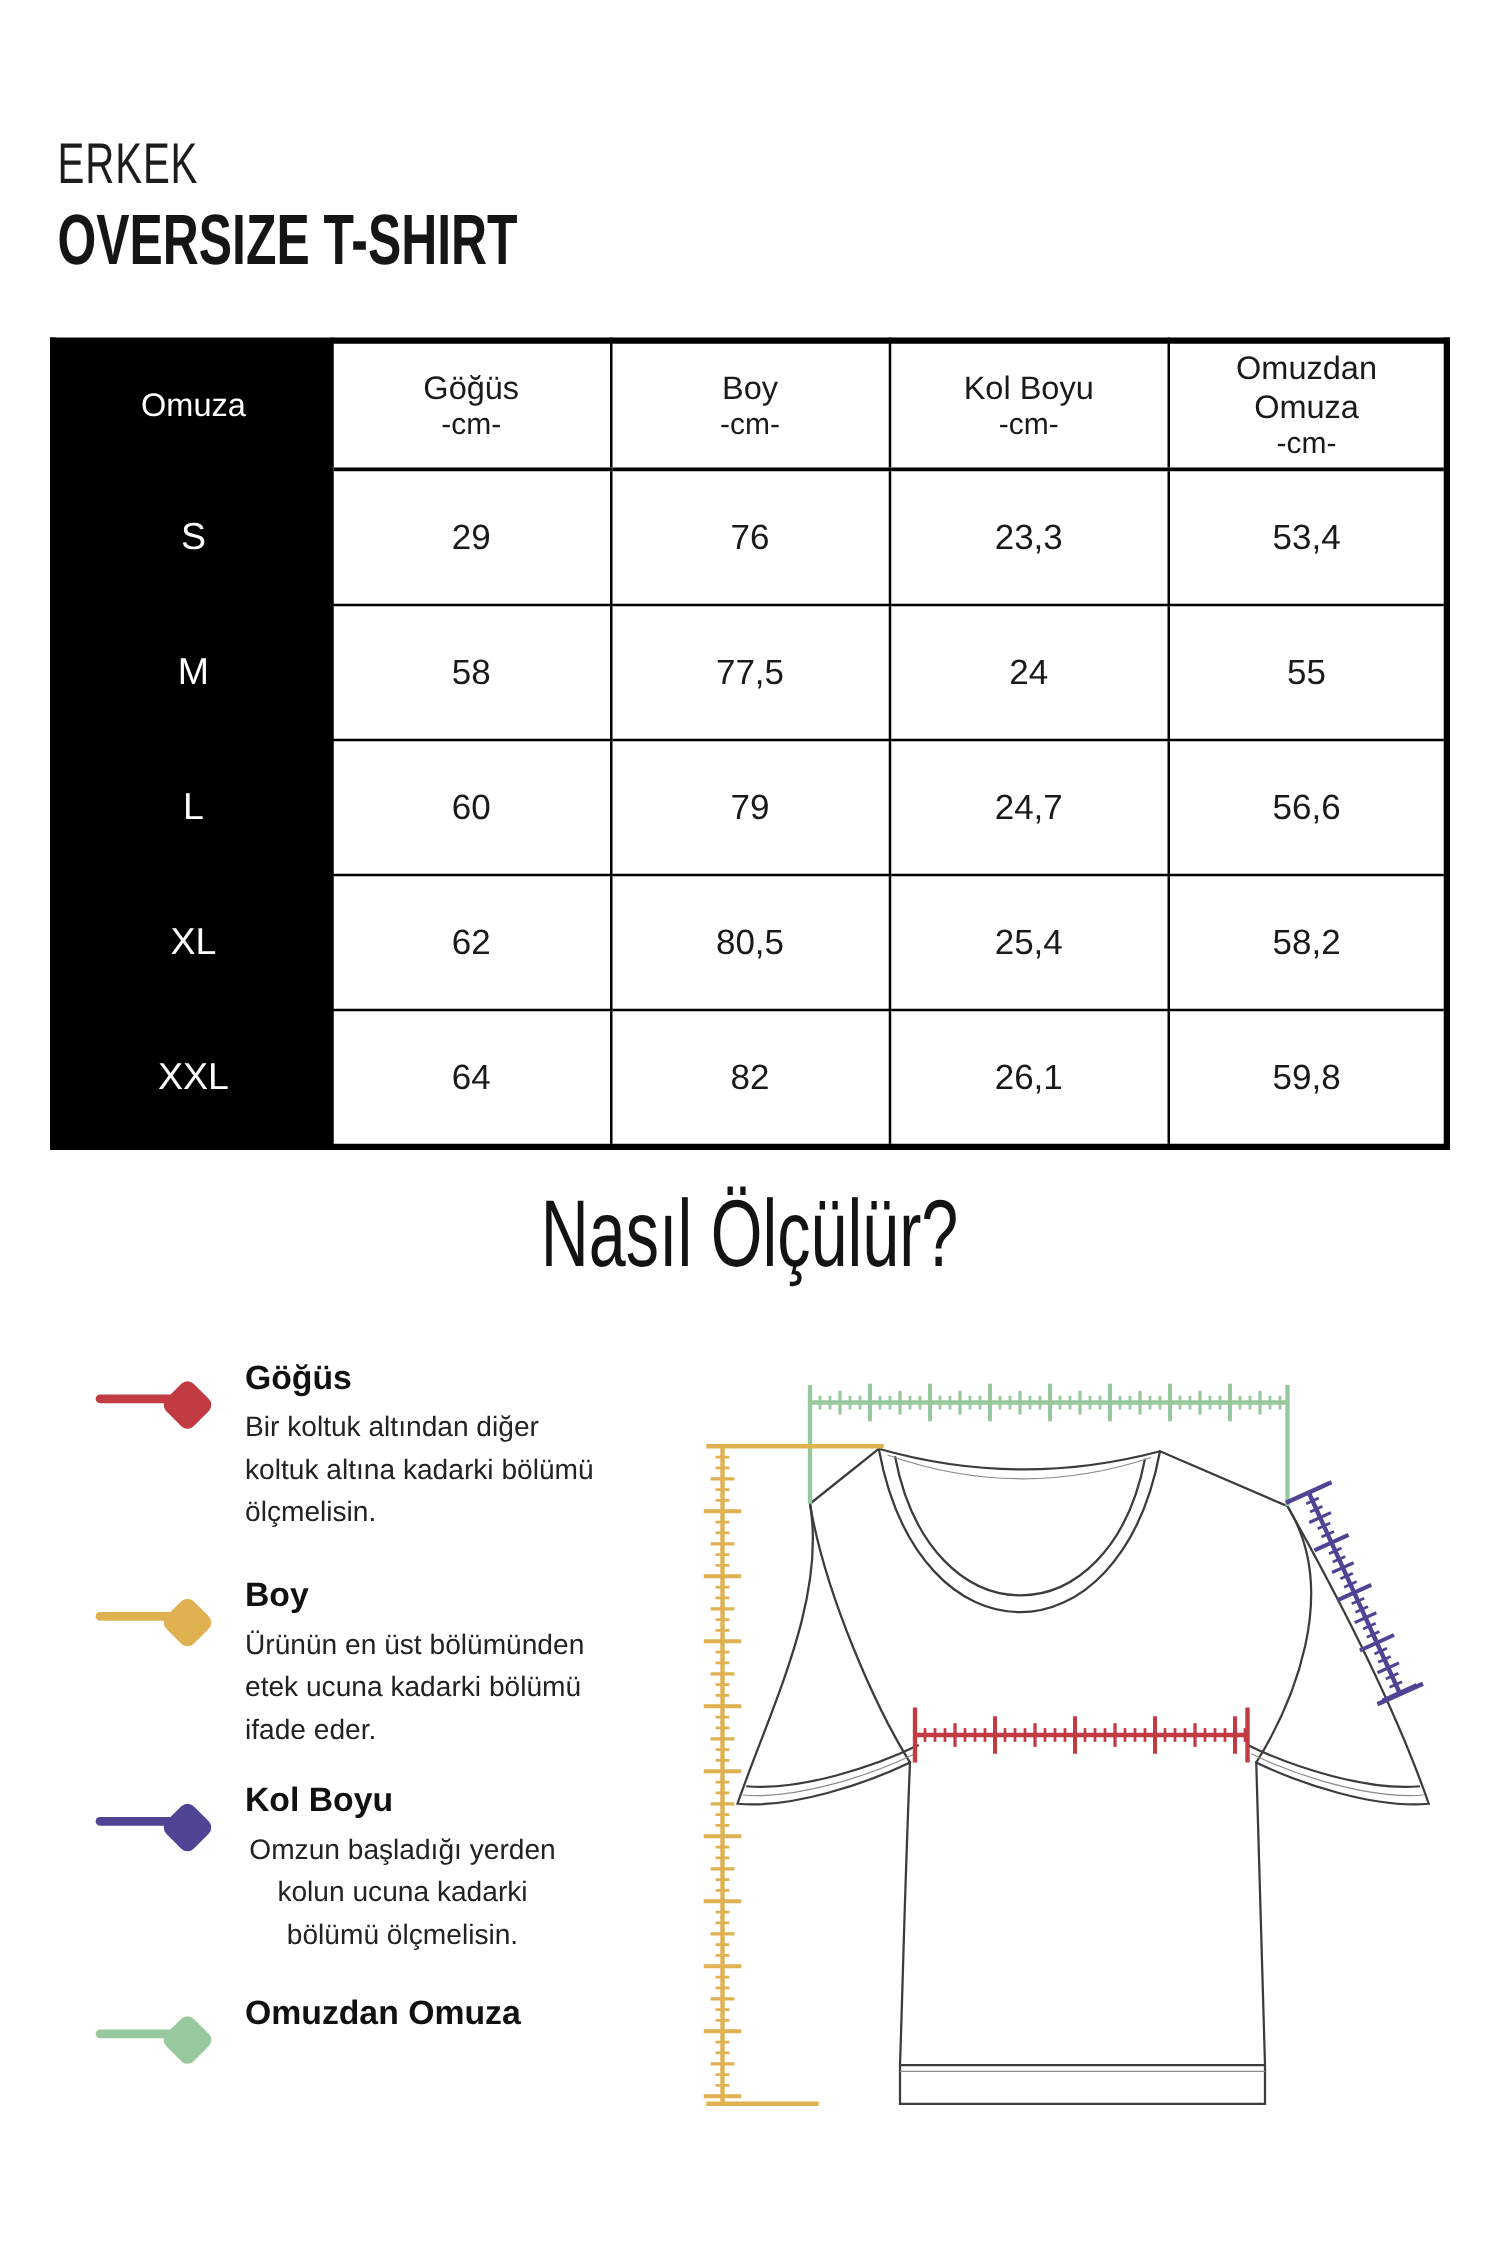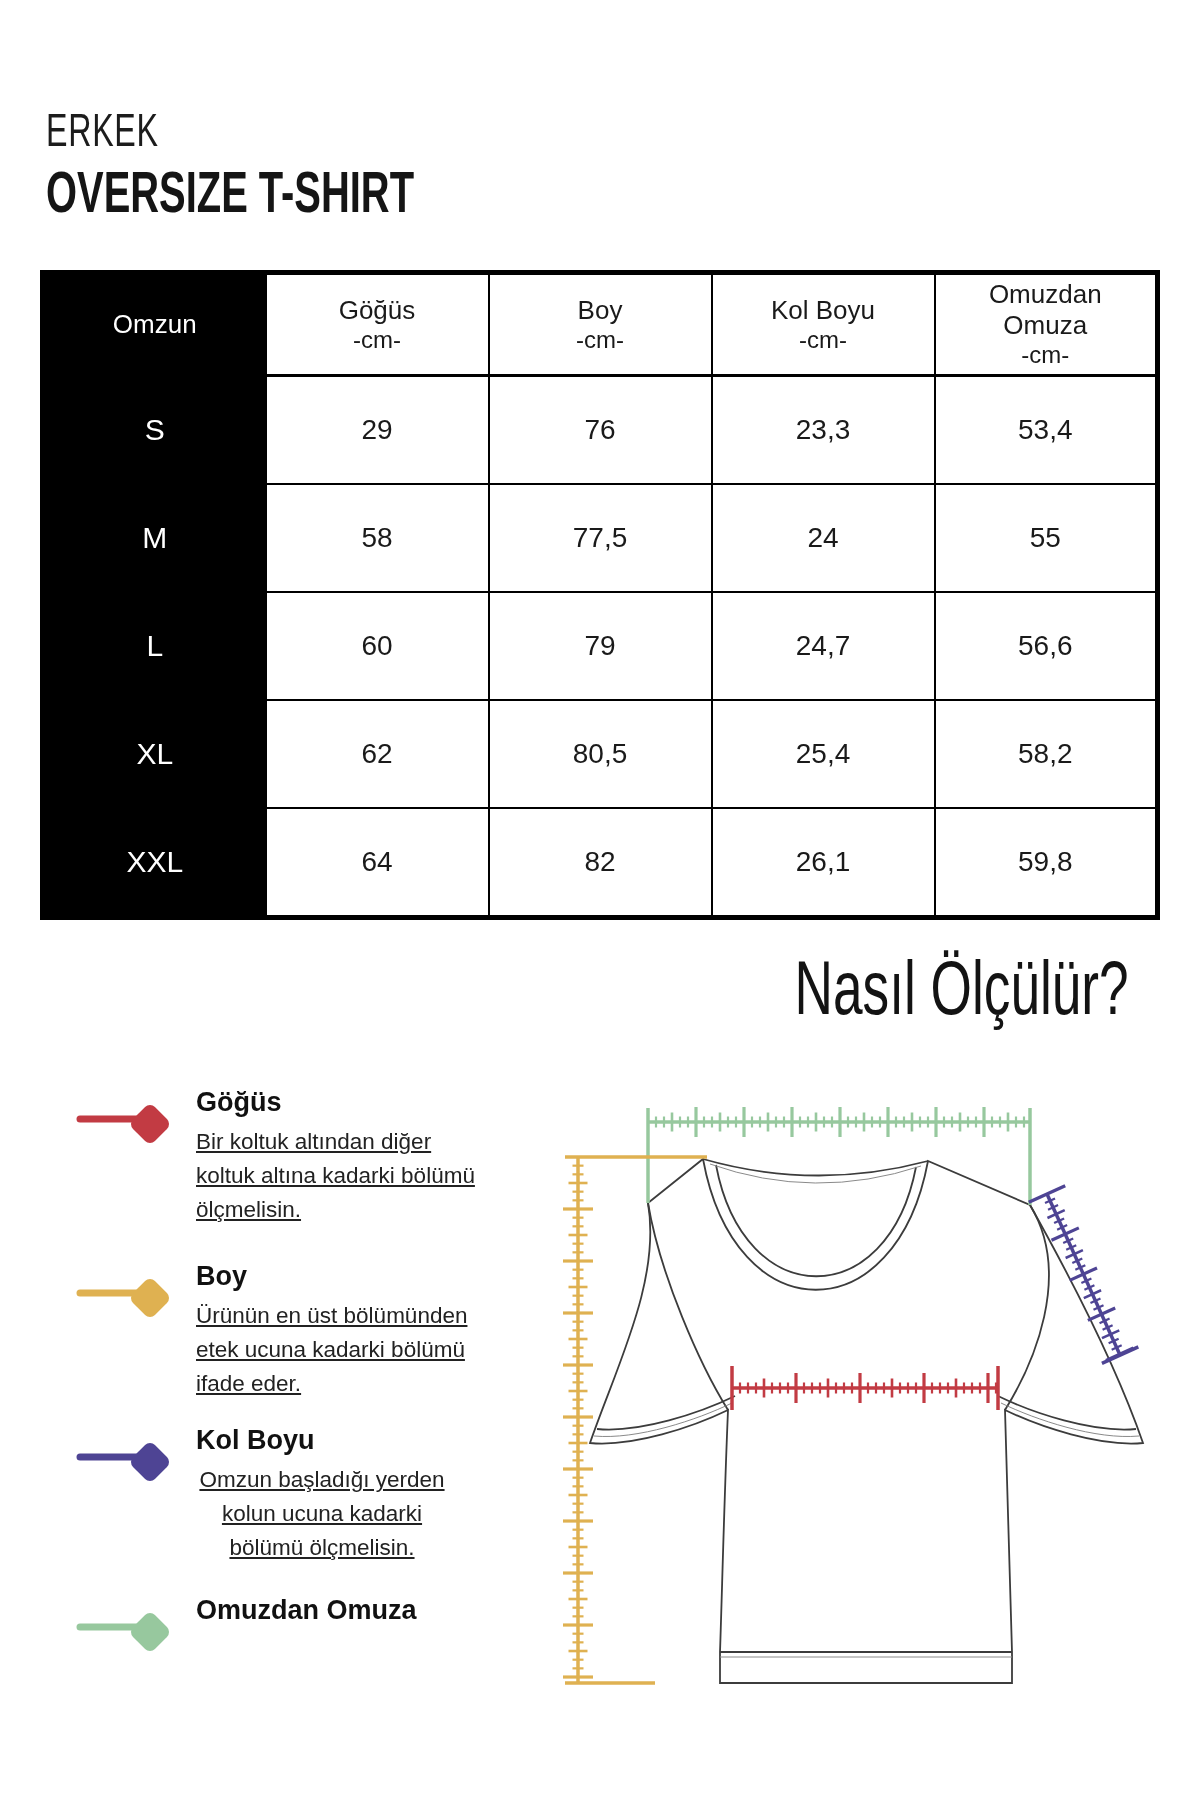--- a/index.html
+++ b/index.html
@@ -23,29 +23,29 @@
   .size-table th,.size-table td{border:2px solid #000;text-align:center;vertical-align:middle;}
   .size-table{border:5px solid #000;}
   .size-table thead th{height:86px;font-size:26px;font-weight:400;line-height:1.2;padding:4px 16px;
       border-bottom:3px solid #000;}
   .size-table td{height:104px;font-size:28px;font-weight:400;}
   .dark{background:#000;color:#fff;border-color:#000;}
   .size-table td.dark{font-size:30px;}
   .unit{display:block;font-size:24px;}
 
   
-  .measure-title{position:absolute;left:0;top:944px;width:1200px;text-align:right;}
+  .measure-title{position:absolute;left:0;top:944px;width:1200px;text-align:center;}
   .measure-title span{display:inline-block;font-size:76px;font-weight:400;color:#131313;
       transform:scaleX(0.70);transform-origin:center;white-space:nowrap;}
 
   .measure-item{position:absolute;left:74px;display:flex;align-items:flex-start;gap:16px;}
   .mi-1{top:1086px;} .mi-2{top:1260px;} .mi-3{top:1424px;} .mi-4{top:1594px;}
   .mi-icon{flex:none;margin-top:0px;}
   .mi-name{font-size:27px;font-weight:700;color:#111;line-height:1.2;}
-  .mi-desc{font-size:22.5px;color:#222;line-height:1.5;margin-top:7px;max-width:300px;text-decoration:underline;}
+  .mi-desc{font-size:22.5px;color:#222;line-height:1.5;margin-top:7px;max-width:300px;}
   .mi-3 .mi-desc,.mi-4 .mi-desc{max-width:252px;text-align:center;}
 
   
   .diagram{position:absolute;left:510px;top:1075px;}
   .shirt{stroke:#3c3c3c;fill:none;stroke-width:1.8;}
   .shirt-fill{fill:#ffffff;}
   .thin{stroke-width:1px;stroke:#8a8a8a;}
   g.ruler line{stroke-linecap:butt;}
 </style>
 </head>
@@ -54,21 +54,21 @@
 
   <div class="title-block">
     <div class="t1">ERKEK</div>
     <div class="t2">OVERSIZE T-SHIRT</div>
   </div>
 
 
   <table class="size-table">
     <thead>
       <tr>
-        <th class="dark">Omzun</th>
+        <th class="dark">Omuza</th>
         <th><span>Göğüs</span><span class="unit">-cm-</span></th>
         <th><span>Boy</span><span class="unit">-cm-</span></th>
         <th><span>Kol Boyu</span><span class="unit">-cm-</span></th>
         <th><span>Omuzdan Omuza</span><span class="unit">-cm-</span></th>
       </tr>
     </thead>
     <tbody>
       <tr>
         <td class="dark">S</td>
         <td>29</td>

